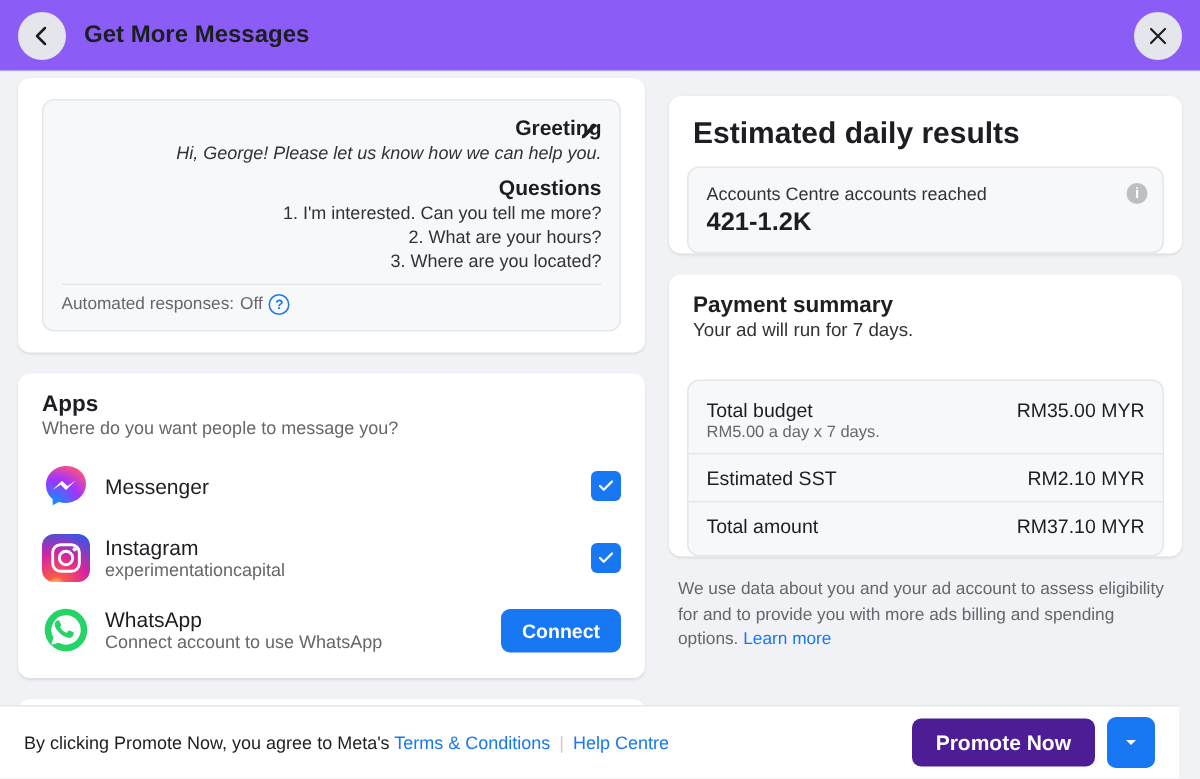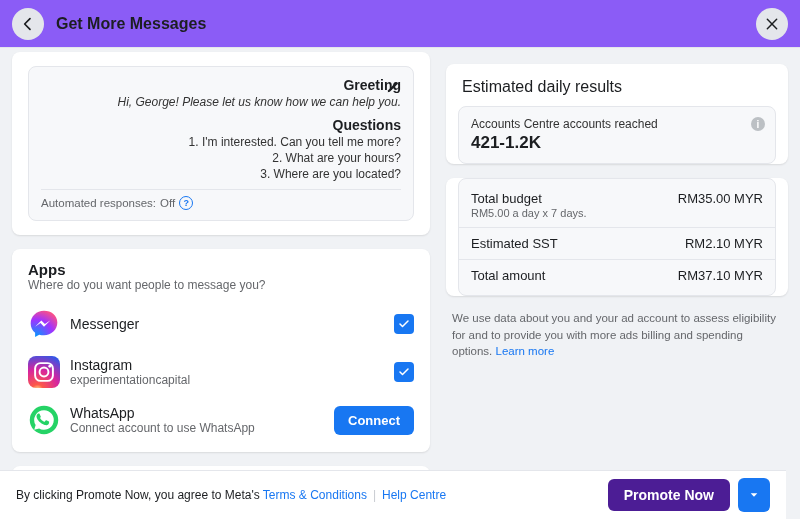--- a/index.html
+++ b/index.html
@@ -96,38 +96,38 @@
   }
   .connect-btn {
     background:#1877f2;color:#fff;border:none;border-radius:6px;
     padding:7px 14px;font-size:13px;font-weight:600;cursor:pointer;
   }
   .special-row {
     display:flex;align-items:center;justify-content:space-between;
     padding: 12px 16px 4px 16px;
   }
 
-  .est-title { font-size:16px;font-weight:400;padding:14px 16px 10px 16px; }
+  .est-title { font-size:20px;font-weight:700;padding:14px 16px 10px 16px; }
   .est-box {
     margin: 0 12px 12px 12px;
     background:#f7f8fa;border:1px solid #e4e6eb;border-radius:8px;
     padding:10px 12px;position:relative;
   }
   .est-box .label { font-size:12px;color:#333; }
   .est-box .value { font-size:17px;font-weight:700;margin-top:2px; }
   .info-i {
     position:absolute;top:10px;right:10px;
     width:14px;height:14px;border-radius:50%;background:#bcc0c4;
     color:#fff;font-size:10px;font-weight:700;
     display:flex;align-items:center;justify-content:center;
   }
   .pay-head { padding:12px 16px 0 16px; }
   .pay-head h3 { font-size:15px;font-weight:700; }
   .pay-head .sub { font-size:12.5px;color:#333;margin-top:1px; }
-  .pay-table { margin:8px 12px 12px 12px;border:1px solid #e4e6eb;background:#f7f8fa;border-radius:8px;padding:4px 0; }
+  .pay-table { margin:26px 12px 12px 12px;border:1px solid #e4e6eb;background:#f7f8fa;border-radius:8px;padding:4px 0; }
   .pay-row { display:flex;justify-content:space-between;padding:8px 12px;font-size:13px; }
   .pay-row + .pay-row { border-top:1px solid #e4e6eb;align-items:flex-end; }
   .pay-row .lbl2 { font-size:11px;color:#65676b;margin-top:1px; }
   .disclaimer { font-size:11.5px;color:#65676b;line-height:1.45;padding:0 6px; }
   .disclaimer a { color:#1877f2;cursor:pointer; }
 
   .footer {
     position:absolute;left:0;right:14px;bottom:0;height:49px;
     background:#fff;border-top:1px solid #e4e6eb;
     display:flex;align-items:center;padding:0 16px;gap:8px;
@@ -274,20 +274,24 @@
     <div class="card">
       <div class="est-title">Estimated daily results</div>
       <div class="est-box">
         <span class="info-i">i</span>
         <div class="label">Accounts Centre accounts reached</div>
         <div class="value">421-1.2K</div>
       </div>
     </div>
 
     <div class="card">
+      <div class="pay-head">
+        <h3>Payment summary</h3>
+        <div class="sub">Your ad will run for 7 days.</div>
+      </div>
       <div class="pay-table">
         <div class="pay-row">
           <div>
             <div>Total budget</div>
             <div class="lbl2">RM5.00 a day x 7 days.</div>
           </div>
           <div>RM35.00 MYR</div>
         </div>
         <div class="pay-row">
           <div>Estimated SST</div>

